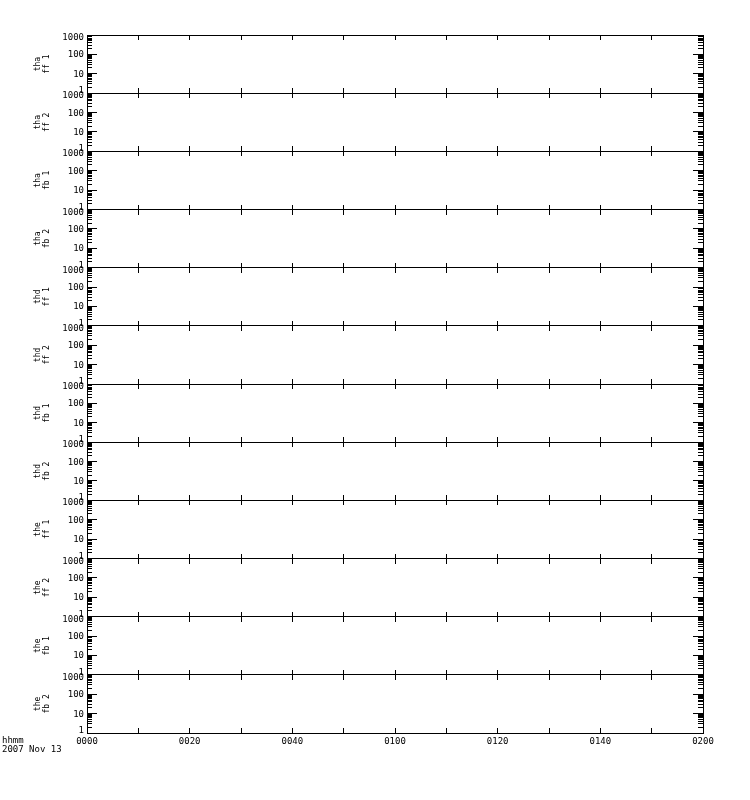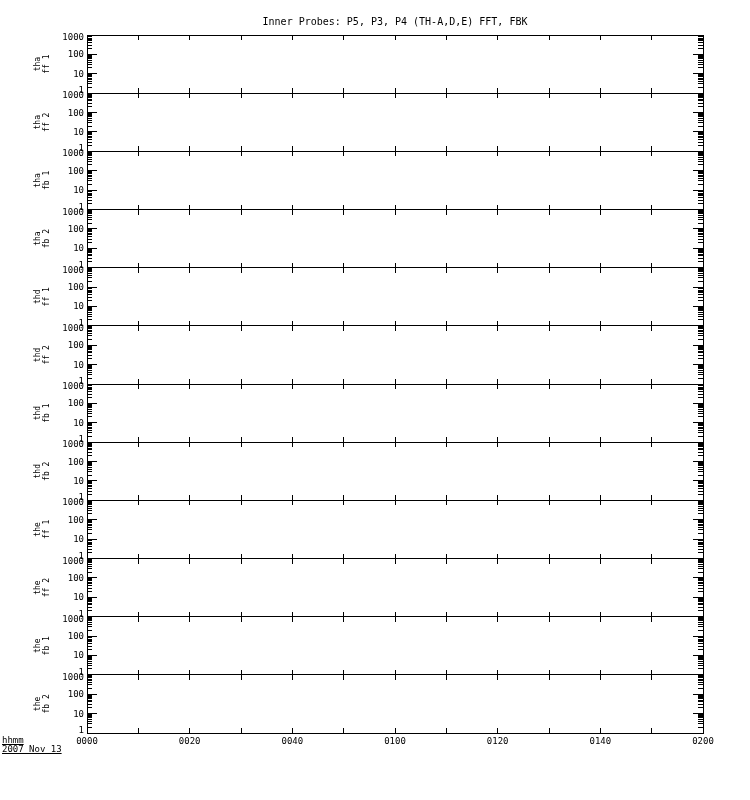--- a/index.html
+++ b/index.html
@@ -1,30 +1,29 @@
 <!DOCTYPE html>
 <html><head>
 <meta charset="utf-8">
 <style>
   html,body{margin:0;padding:0;background:#ffffff;}
   .figure{position:relative;width:750px;height:800px;background:#fff;overflow:hidden;
           font-family:"DejaVu Sans Mono","Liberation Mono",monospace;color:#000;}
   .title{position:absolute;top:16px;left:40px;width:710px;text-align:center;
          font-size:10px;letter-spacing:0px;white-space:pre;}
-  .footer-label{position:absolute;left:2px;font-size:9px;line-height:9px;white-space:pre;text-decoration:underline;}
+  .footer-label{position:absolute;left:2px;font-size:9px;line-height:9px;white-space:pre;}
   .footer-hhmm{top:736px;}
   .footer-date{top:745px;}
   svg{position:absolute;top:0;left:0;}
   svg text{font-family:"DejaVu Sans Mono","Liberation Mono",monospace;fill:#000;}
 </style>
 </head>
 <body>
 
 <div class="figure">
-  <div class="title">Inner Probes: P5, P3, P4 (TH-A,D,E) FFT, FBK</div>
   <svg id="plot-svg" width="750" height="800" viewBox="0 0 750 800" shape-rendering="crispEdges">
       <rect x="87" y="35" width="616" height="58.166666666666664" fill="none" stroke="#000000" stroke-width="1"></rect>
       <line x1="87" y1="48.552251750737256" x2="92" y2="48.552251750737256" stroke="#000000" stroke-width="1"></line>
       <line x1="698" y1="48.552251750737256" x2="703" y2="48.552251750737256" stroke="#000000" stroke-width="1"></line>
       <line x1="87" y1="45.1380378946021" x2="92" y2="45.1380378946021" stroke="#000000" stroke-width="1"></line>
       <line x1="698" y1="45.1380378946021" x2="703" y2="45.1380378946021" stroke="#000000" stroke-width="1"></line>
       <line x1="87" y1="42.71561461258562" x2="92" y2="42.71561461258562" stroke="#000000" stroke-width="1"></line>
       <line x1="698" y1="42.71561461258562" x2="703" y2="42.71561461258562" stroke="#000000" stroke-width="1"></line>
       <line x1="87" y1="40.83663713815164" x2="92" y2="40.83663713815164" stroke="#000000" stroke-width="1"></line>
       <line x1="698" y1="40.83663713815164" x2="703" y2="40.83663713815164" stroke="#000000" stroke-width="1"></line>

